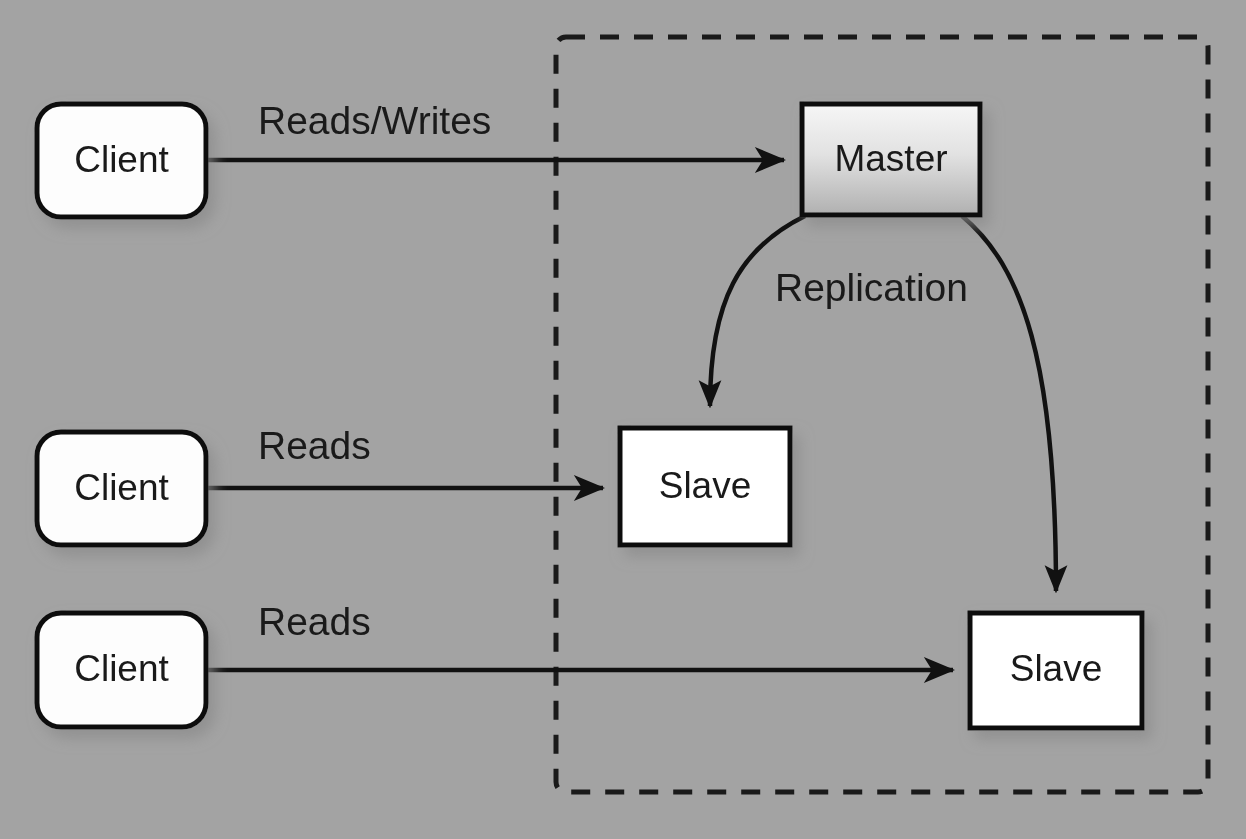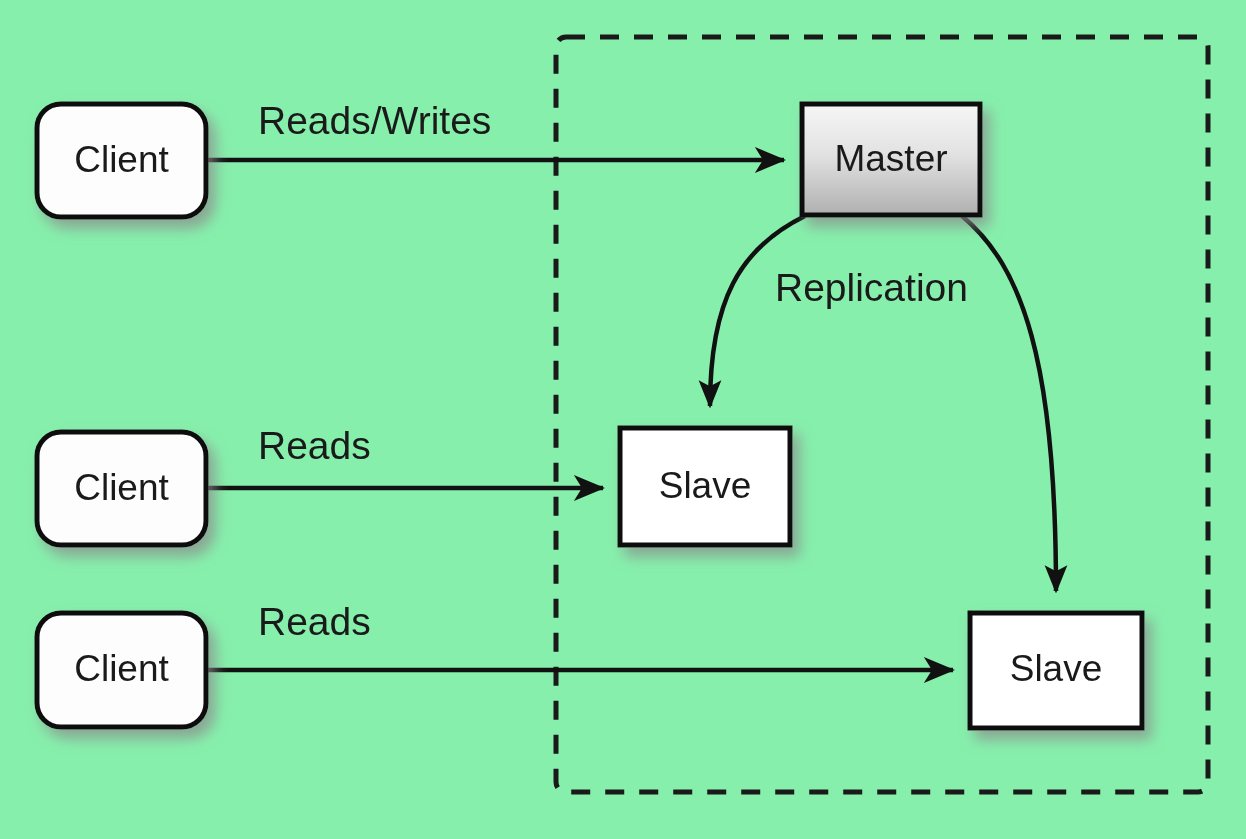--- a/index.html
+++ b/index.html
@@ -7,21 +7,21 @@
     padding: 0;
     background: #ffffff;
   }
   body {
     font-family: "Liberation Sans", sans-serif;
   }
   #canvas {
     position: relative;
     width: 1246px;
     height: 839px;
-    background: #86efac;
+    background: #a3a3a3;
     overflow: hidden;
   }
   #diagram-svg {
     position: absolute;
     left: 0;
     top: 0;
     width: 1246px;
     height: 839px;
   }
   .node-label {

